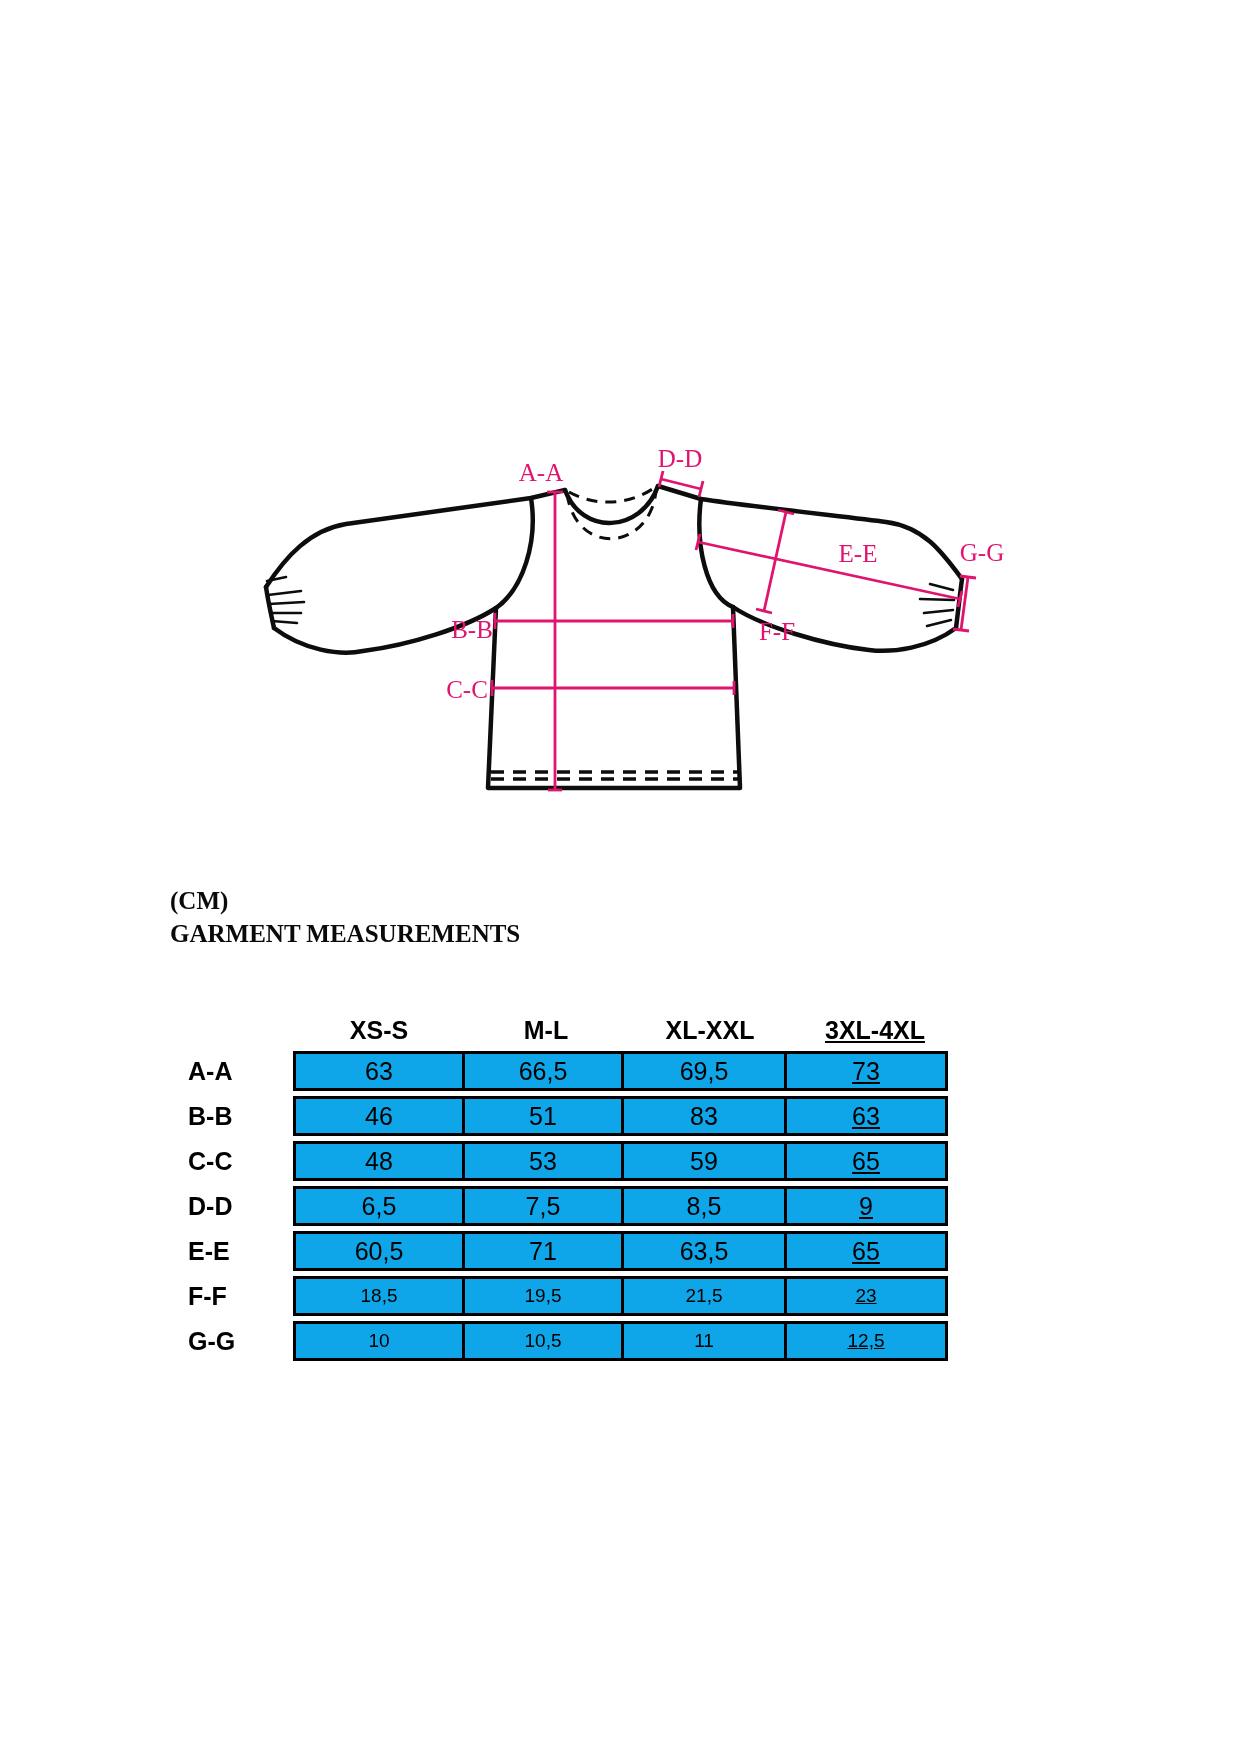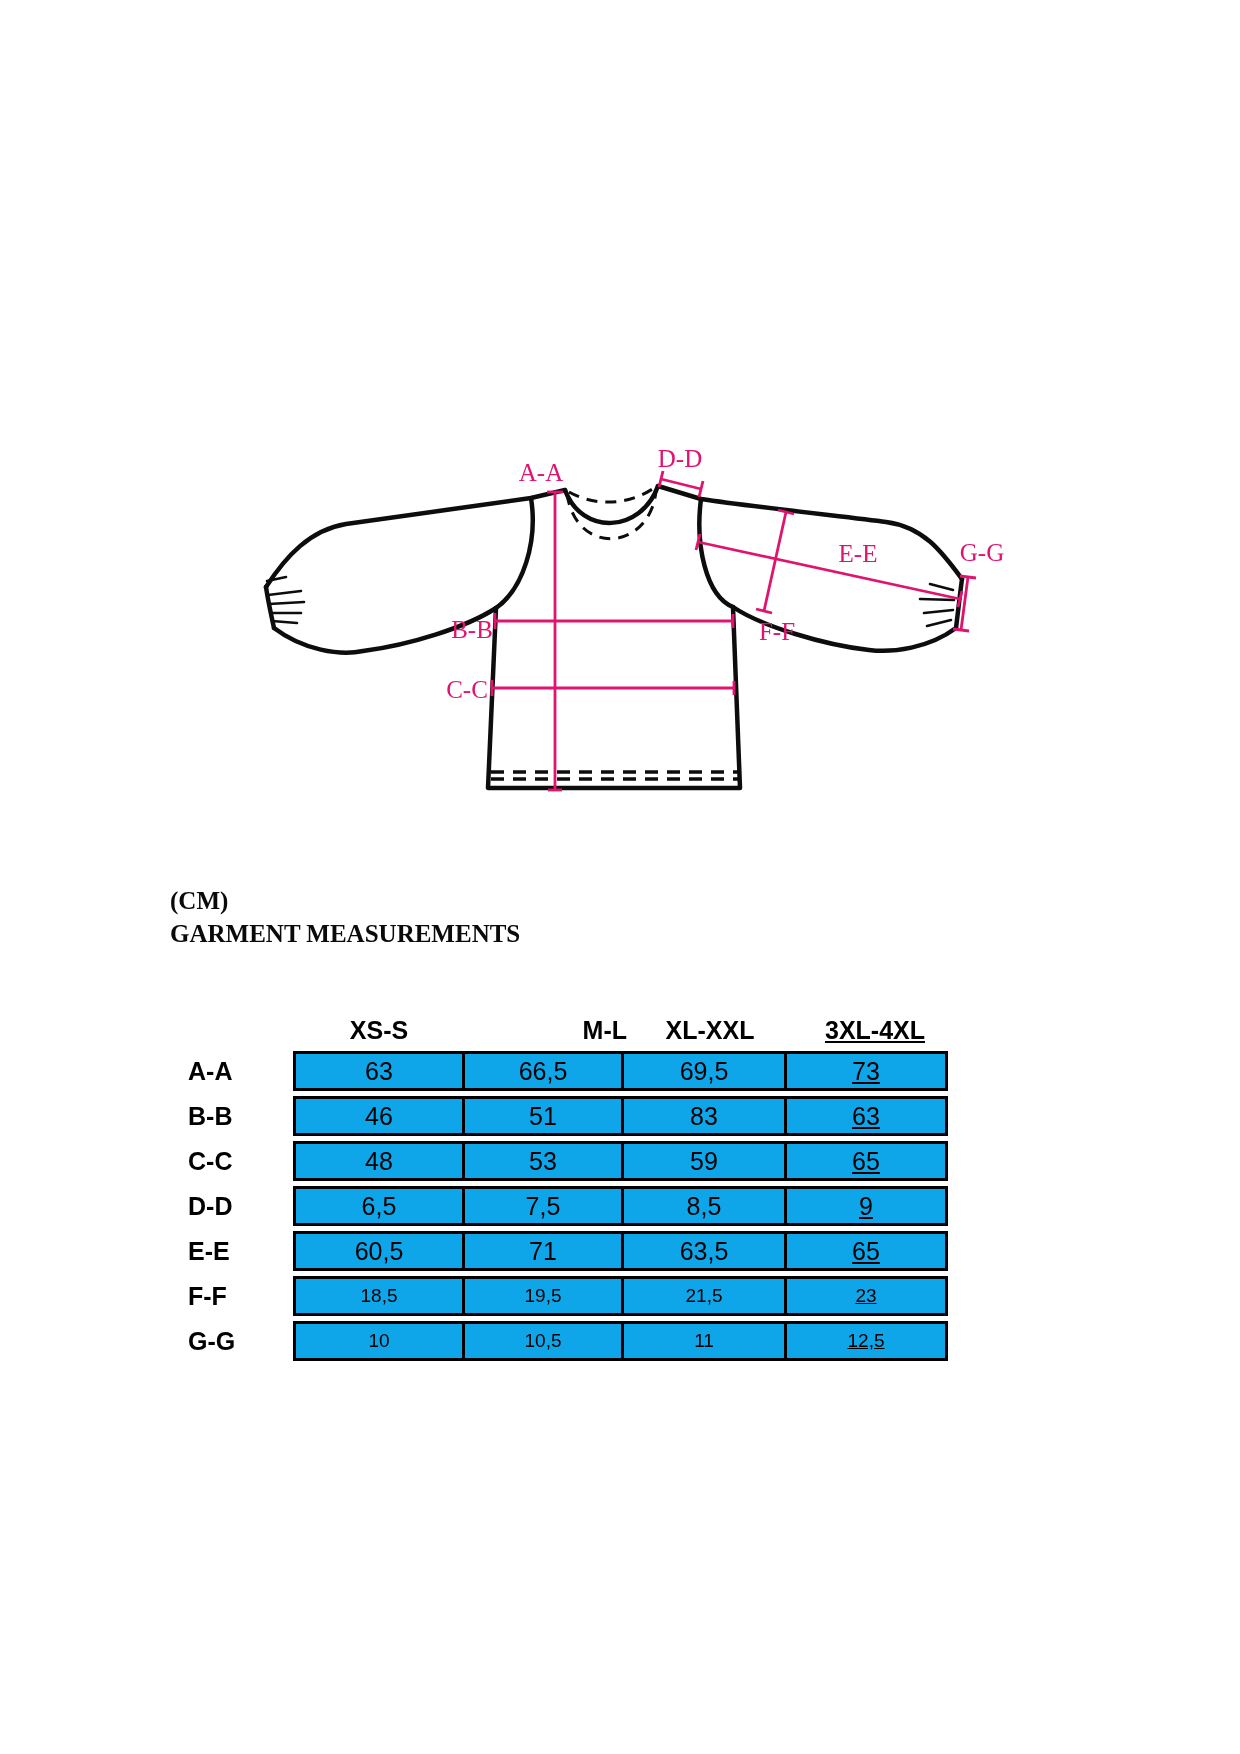--- a/index.html
+++ b/index.html
@@ -30,21 +30,21 @@
   .rlabel {
     width:123px; box-sizing:border-box; padding-left:18px;
     display:flex; align-items:center; font-weight:bold; font-size:25px;
   }
   .cell {
     box-sizing:border-box; border:3px solid #000;
     display:flex; align-items:center; justify-content:center;
     font-size:25px; background:#0ea5e9;
   }
   .cell + .cell { margin-left:-3px; }
-  .c0 { width:172px; } .c1 { width:162px;text-align:right; } .c2 { width:166px; } .c3 { width:164px;text-decoration:underline; }
+  .c0 { width:172px; } .c1 { width:162px; } .c2 { width:166px; } .c3 { width:164px;text-decoration:underline; }
   .trow:nth-child(6) .cell, .trow:nth-child(7) .cell { font-size:19px; }
 </style>
 </head>
 <body>
 
 <svg id="diagram-svg" width="1240" height="850" viewBox="0 0 1240 850" xmlns="http://www.w3.org/2000/svg">
 
   <path class="garment-outline" d="M565,490 C582,536 641,533 658,486"></path>
   <path class="garment-dashed" d="M569,492 C596,507 629,505 654,488"></path>
   <path class="garment-dashed" d="M567,494 C577,558 650,550 656,491"></path>

